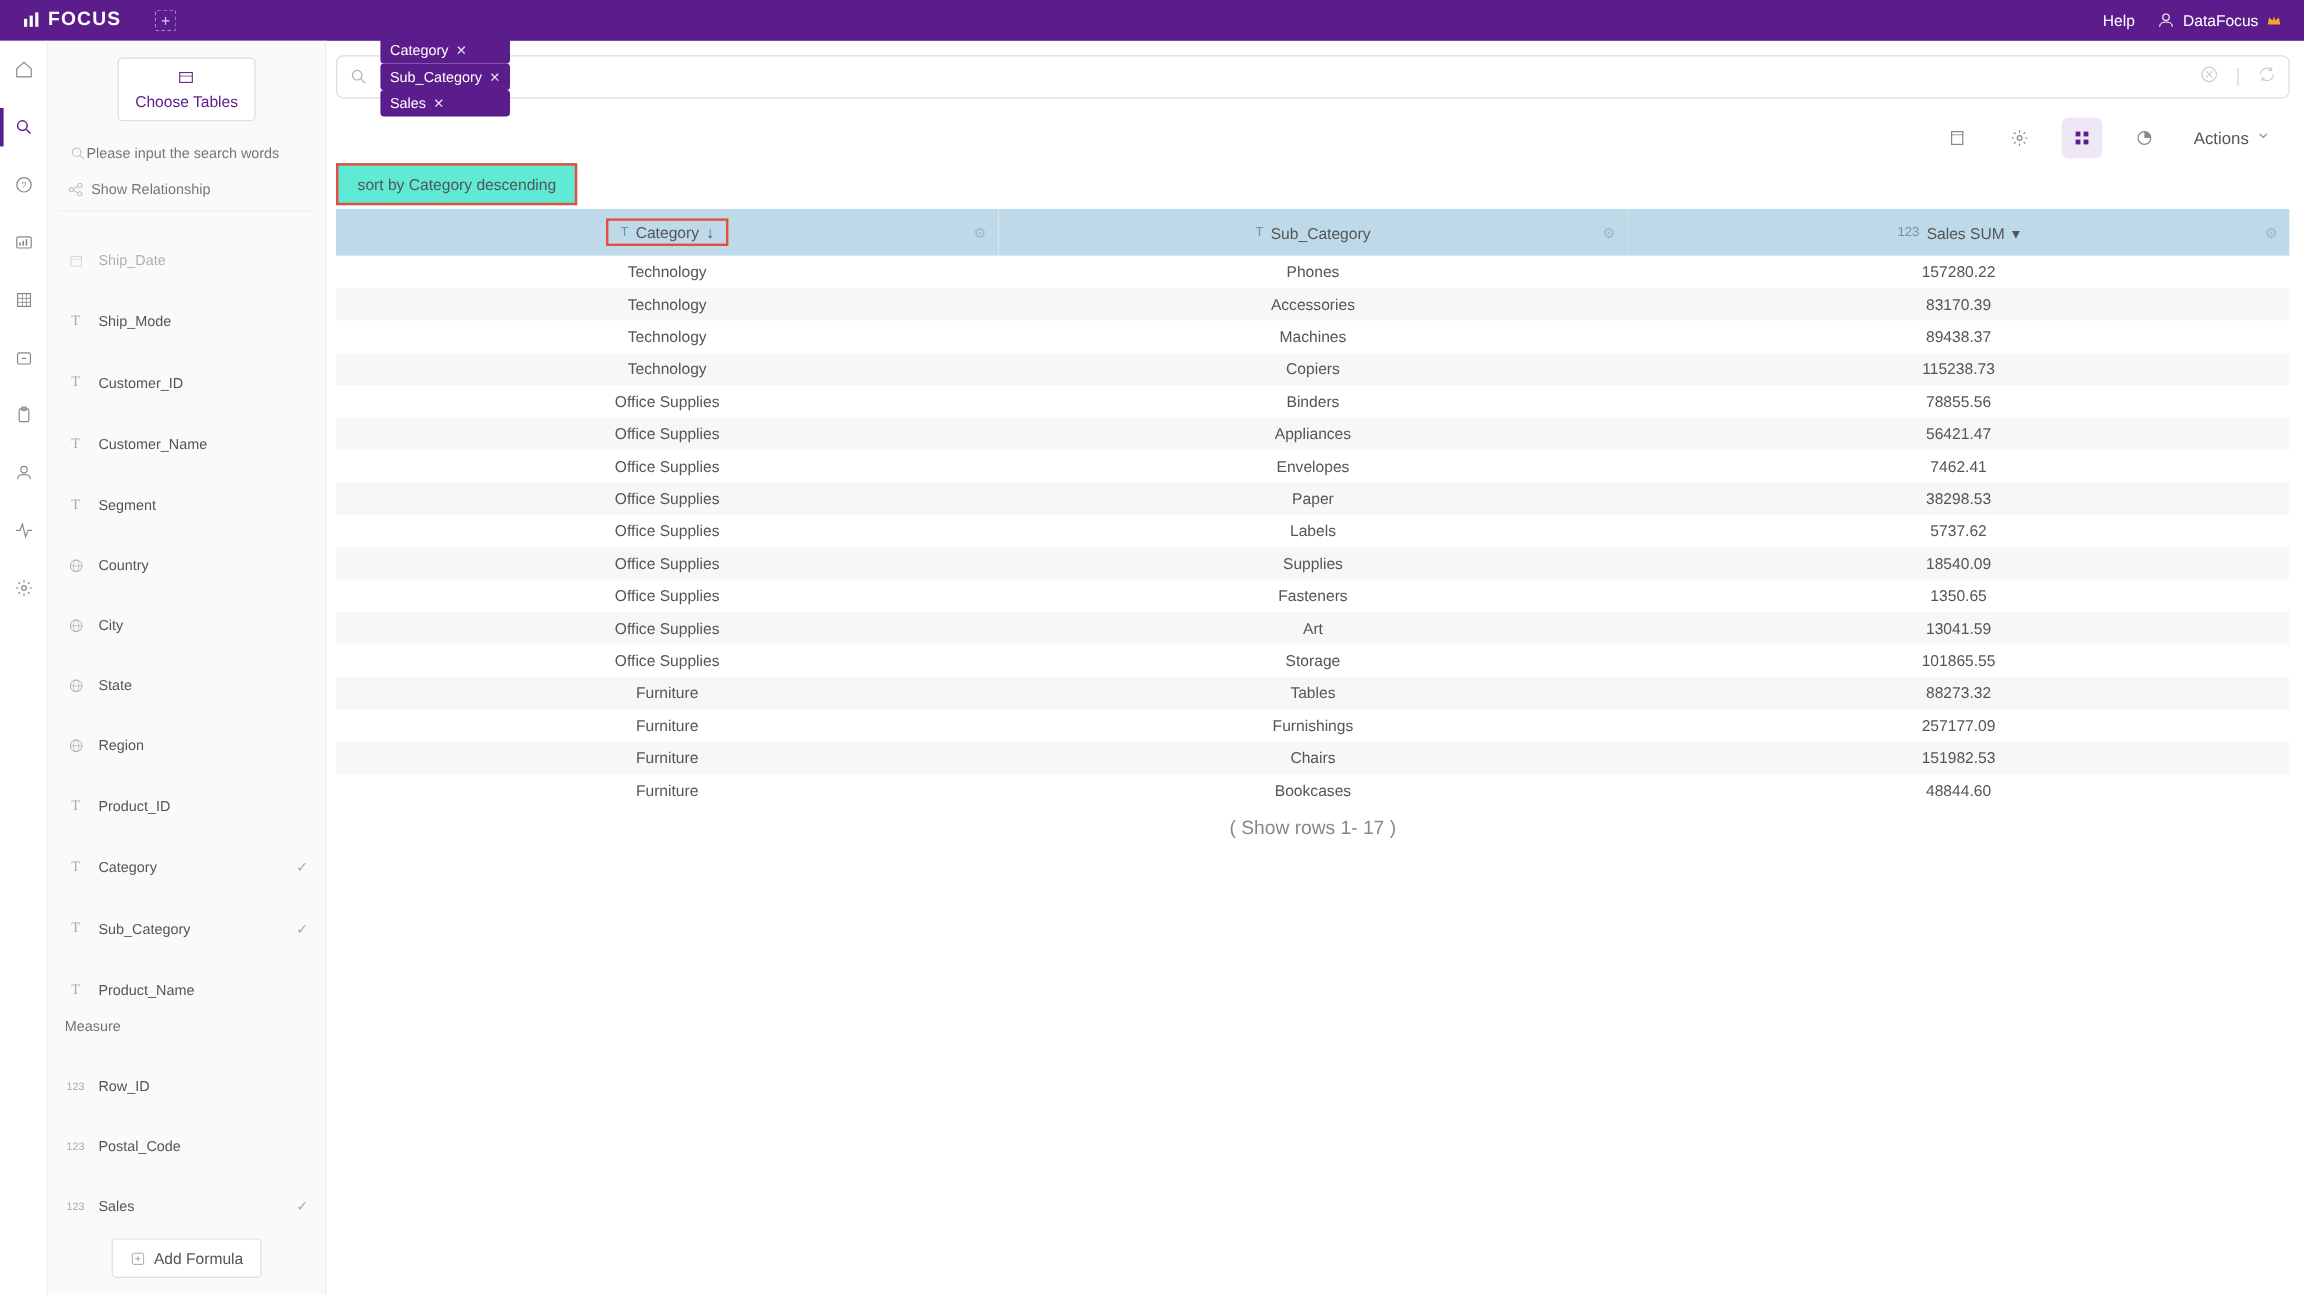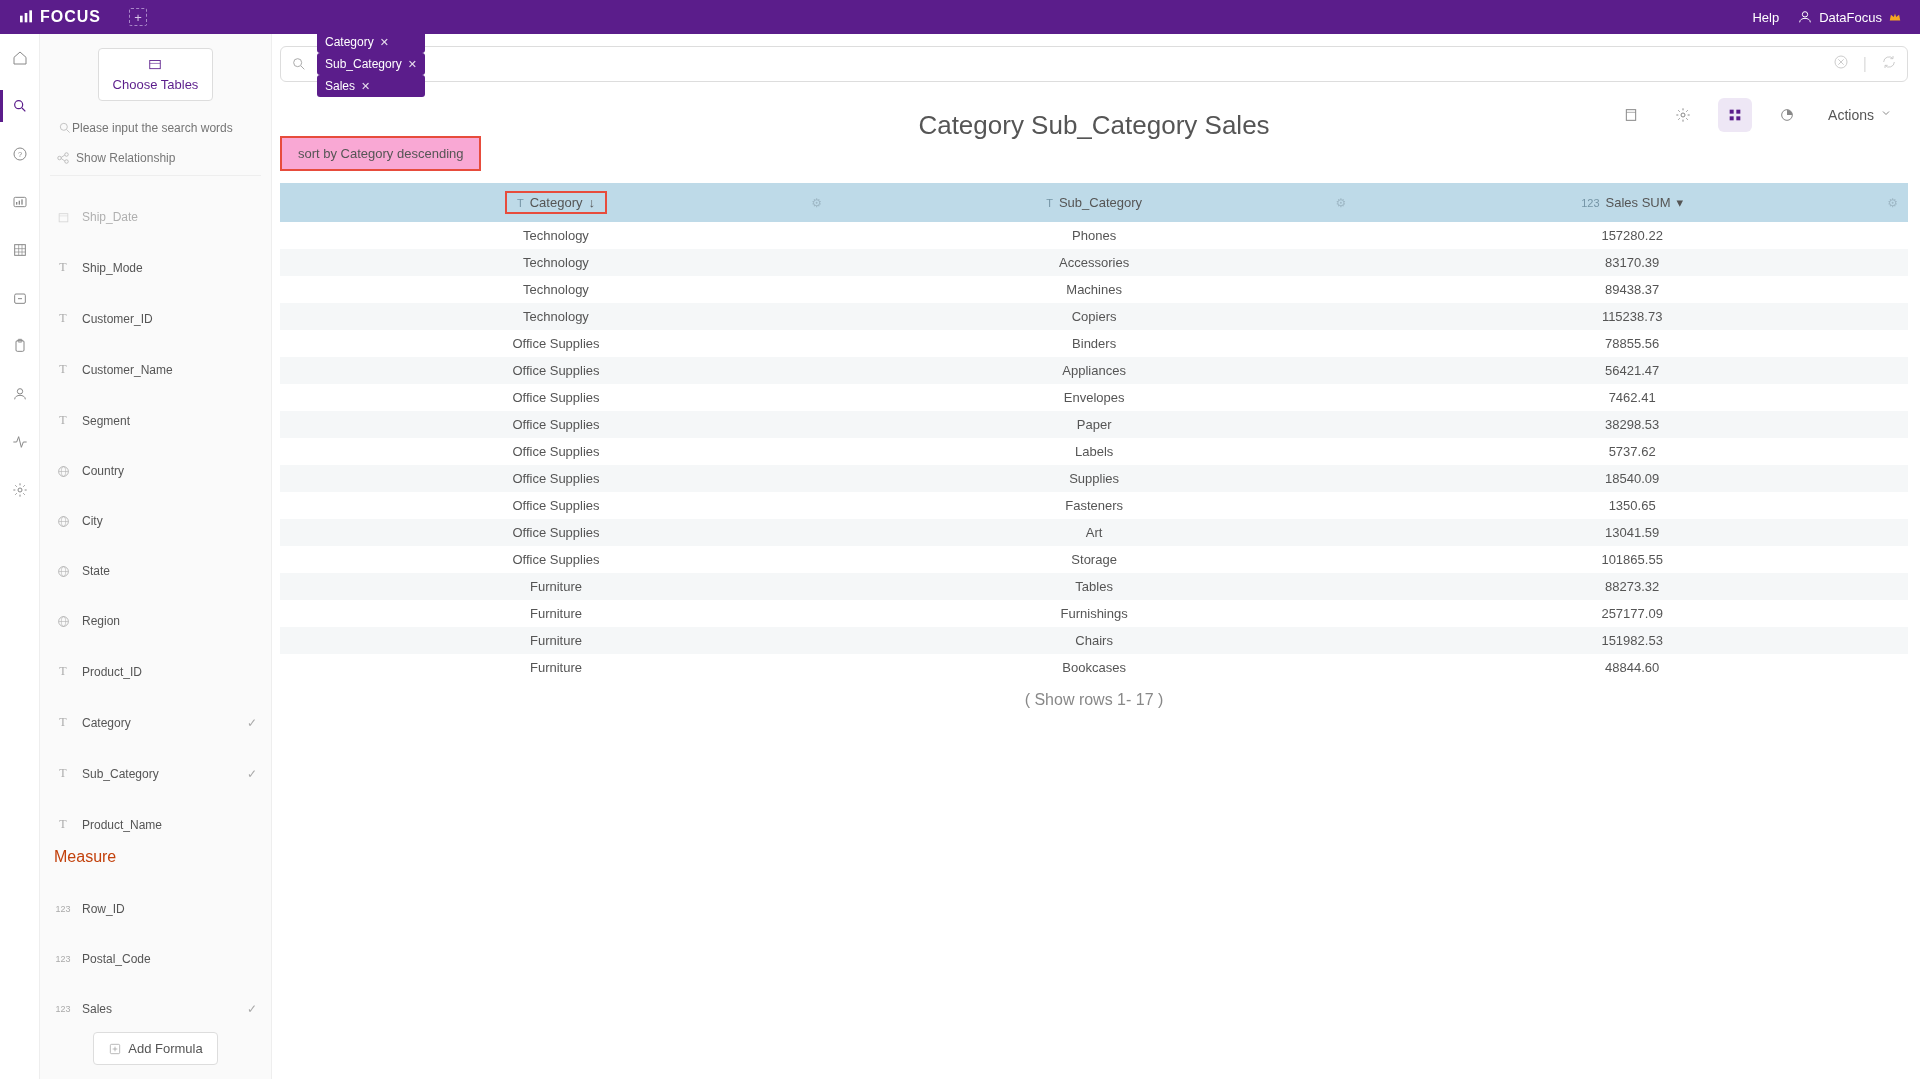--- a/index.html
+++ b/index.html
@@ -22,21 +22,21 @@
 
 .sidebar { position: absolute; left: 40px; top: 34px; width: 232px; height: calc(100% - 34px); background: #fafafa; border-right: 1px solid #eee; padding: 14px 10px; display: flex; flex-direction: column; }
 .choose-tables { border: 1px solid #ddd; background: #fff; color: #5b1d8b; font-size: 13px; padding: 8px 14px; border-radius: 4px; cursor: pointer; display: flex; align-items: center; justify-content: center; gap: 6px; margin: 0 auto 14px; flex-direction: column; }
 .search-box { display: flex; align-items: center; padding: 6px 8px; border-radius: 4px; font-size: 12px; color: #aaa; }
 .search-box input { border: none; background: none; outline: none; font-size: 12px; flex: 1; color: #666; }
 .show-rel { display: flex; align-items: center; gap: 6px; font-size: 12px; color: #777; padding: 10px 6px; border-bottom: 1px solid #eee; margin-bottom: 4px; }
 .field-list { flex: 1; overflow-y: auto; }
 .field-item { display: flex; align-items: center; gap: 10px; padding: 6px 4px; font-size: 12px; color: #555; cursor: pointer; margin-top: 24px; }
 .field-icon { width: 18px; display: inline-flex; align-items: center; justify-content: center; color: #aaa; font-size: 11px; }
 .field-check { margin-left: auto; color: #aaa; font-size: 12px; }
-.measure-header { font-size: 16px; color: #c2410c; padding: 10px 4px 6px; }
+.measure-header { font-size: 12px; color: #737373; padding: 10px 4px 6px; }
 .add-formula { border: 1px solid #ddd; background: #fff; color: #555; font-size: 13px; padding: 8px 14px; border-radius: 4px; cursor: pointer; display: flex; align-items: center; justify-content: center; gap: 6px; margin: 12px auto 0; }
 
 
 .main { position: absolute; left: 272px; top: 34px; right: 0; bottom: 0; padding: 12px 12px 0 8px; display: flex; flex-direction: column; }
 
 
 .querybar { border: 1px solid #ddd; border-radius: 6px; height: 36px; display: flex; align-items: center; padding: 0 10px; gap: 8px; }
 .query-icon { color: #aaa; width: 18px; display: flex; align-items: center; }
 .chip { background: #5b1d8b; color: #fff; font-size: 12px; padding: 4px 8px; border-radius: 3px; display: flex; align-items: center; gap: 6px; }
 .chip .x { cursor: pointer; font-size: 11px; opacity: .85; }
@@ -45,21 +45,21 @@
 
 .toolbar { display: flex; align-items: center; justify-content: flex-end; gap: 18px; padding: 16px 10px 0; }
 .tool-btn { width: 34px; height: 34px; border-radius: 6px; display: flex; align-items: center; justify-content: center; color: #777; cursor: pointer; }
 .tool-btn.active { background: #eee7f5; color: #5b1d8b; }
 .actions-btn { display: flex; align-items: flex-start; gap: 6px; font-size: 14px; color: #555; cursor: pointer; padding: 4px 6px; }
 
 
 .page-title { font-size: 26px; color: #555; text-align: center; margin-top: -22px; margin-bottom: 4px; }
 
 
-.sort-tag { position: absolute; left: 0px; top: 54px; border: 2px solid #e74c3c; padding: 8px 16px; font-size: 13px; color: #555; background: #f9a8d4; }
+.sort-tag { position: absolute; left: 0px; top: 54px; border: 2px solid #e74c3c; padding: 8px 16px; font-size: 13px; color: #555; background: #5eead4; }
 
 
 .table-wrap { margin-top: 42px; flex: 1; overflow: auto; position: relative; }
 .data-table { width: 100%; border-collapse: collapse; font-size: 13px; color: #555; }
 .data-table thead th { background: #bedae8; font-weight: 400; padding: 8px 10px; text-align: center; position: relative; }
 .th-inner { display: inline-flex; align-items: center; gap: 6px; }
 .th-hl { border: 2px solid #e74c3c; padding: 2px 10px; display: inline-flex; align-items: center; gap: 6px; }
 .th-gear { position: absolute; right: 10px; top: 50%; transform: translateY(-50%); color: #9fb8c6; font-size: 12px; }
 .data-table tbody td { padding: 6px 10px; text-align: center; }
 .data-table tbody tr:nth-child(even) td { background: #f5f7f8; }
@@ -404,21 +404,20 @@
           </svg>
         </div>
       <div class="actions-btn">
         <span>Actions</span>
         <svg width="12" height="12" viewBox="0 0 24 24">
             <polyline points="6 9 12 15 18 9" fill="none" stroke="#888" stroke-width="2"></polyline>
           </svg>
       </div>
     </div>
 
-    <div class="page-title">Category Sub_Category Sales</div>
 
     <div class="table-wrap">
       <table class="data-table">
         <thead>
             <tr id="thead-row">
               <th><span class="th-hl">
                   <span style="color:#7595a6;font-size:11px">T</span>
                   <span>Category</span>
                   <span>↓</span>
                 </span><span class="th-gear">⚙</span></th>

